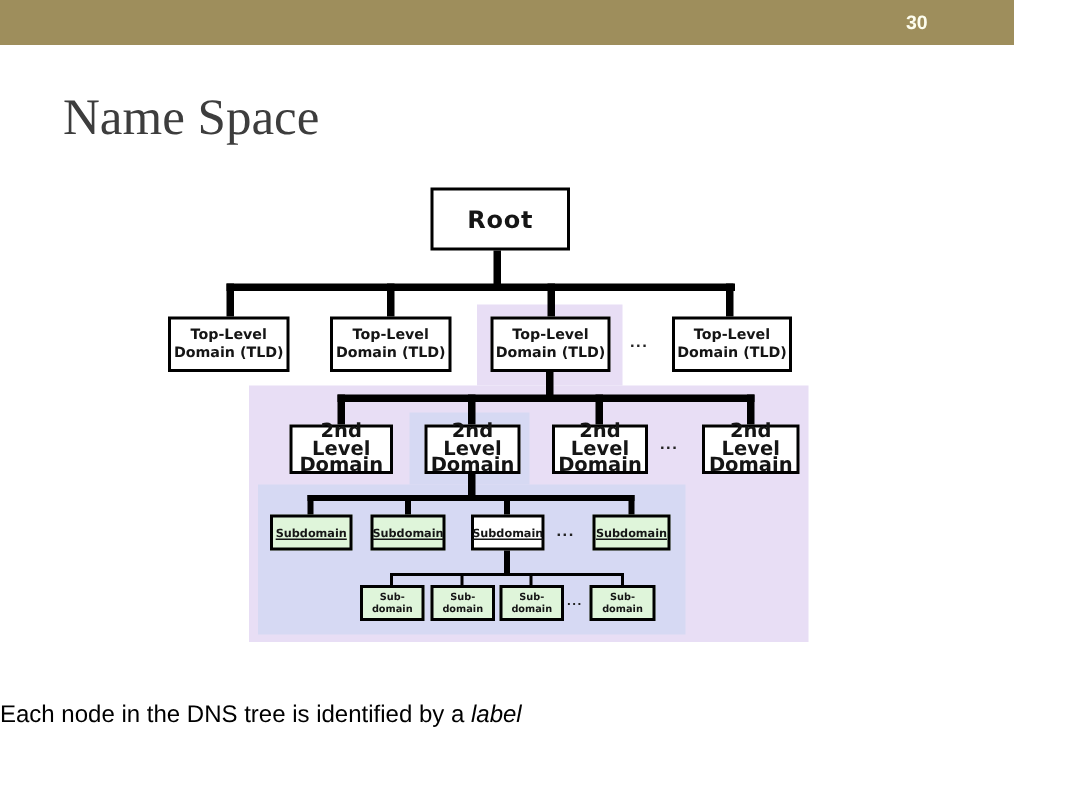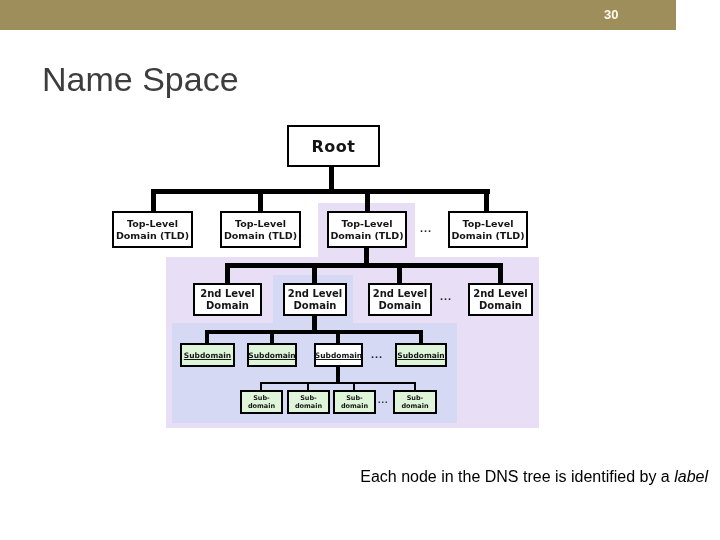--- a/index.html
+++ b/index.html
@@ -19,20 +19,21 @@
   .pagenum {
     position: absolute; left: 604px; top: 7px;
     font-size: 13px; font-weight: bold;
     color: var(--page-number-text, #fdfdee);
   }
   .title {
     position: absolute; left: 42px; top: 60px; margin: 0;
     font-size: 34px; font-weight: 400;
     color: var(--title-text, #3d3d3d);
     letter-spacing: 0px;
+    font-family: Liberation Serif, serif;
   }
   
   .hl { position: absolute; }
   .hl.lav  { background: var(--lavender,  #e8def5); }
   .hl.peri { background: var(--periwinkle, #d6d9f3); }
   .ln { position: absolute; background: #000; }
   .node {
     position: absolute;
     background: #fff;
     border: 2px solid #000;
@@ -40,27 +41,27 @@
     display: flex; align-items: center; justify-content: center;
     text-align: center;
     font-weight: bold;
     white-space: pre-line;
     color: #151515;
     font-family: "DejaVu Sans", "Liberation Sans", sans-serif;
   }
   .node.green { background: var(--node-green, #dff5da); }
   .node.root  { font-size: 16px; letter-spacing: 0.5px; }
   .node.tld   { font-size: 9.5px; line-height: 11.5px; }
-  .node.l2    { font-size: 10px; line-height: 11.5px; }
+  .node.l2    { font-size: 13px; line-height: 11.5px; }
   .node.sub   { font-size: 7.5px; text-decoration: underline; }
   .node.ss    { font-size: 6.5px; line-height: 8px; }
   .dots { position: absolute; font-weight: bold; color: #222; font-size: 11px; letter-spacing: 1px; }
   .caption {
     position: absolute; left: 0; top: 468px; width: 708px; margin: 0;
-    text-align: right;
+    text-align: left;
     font-size: 16px; color: #000;
   }
 </style>
 </head>
 <body>
 
 <div class="slide">
 
   <div class="topbar">
     <span class="pagenum">30</span>

